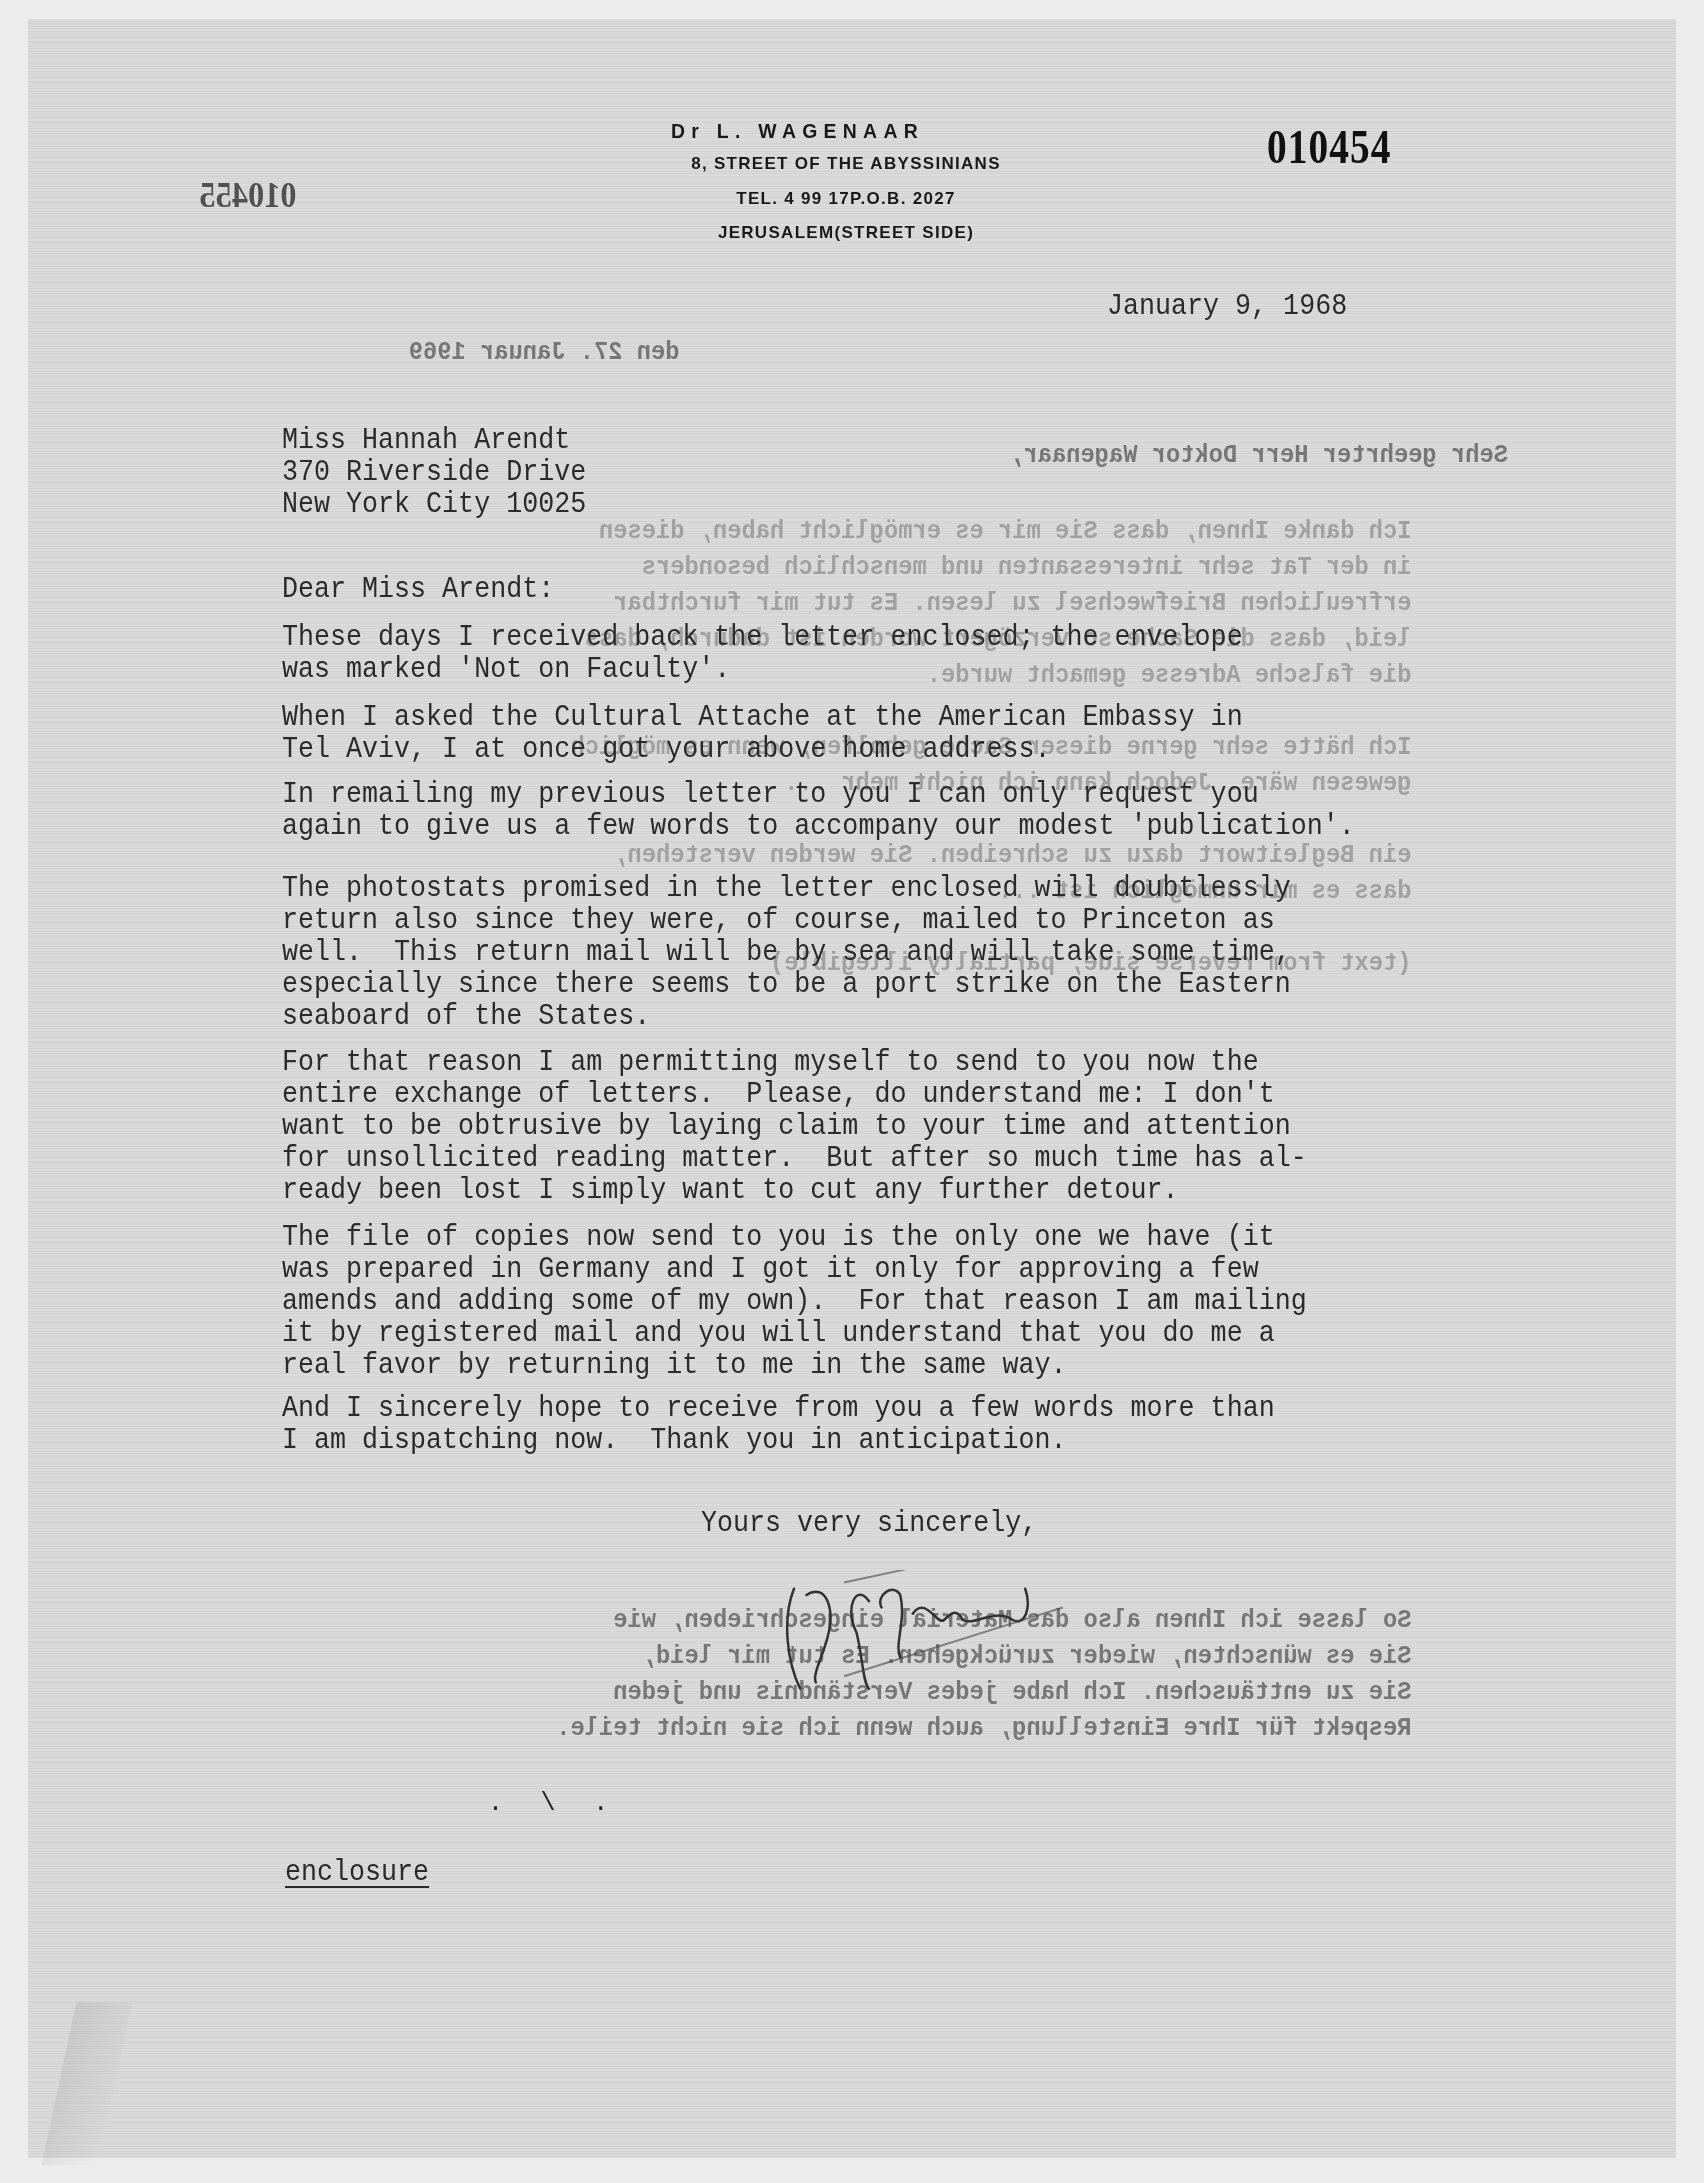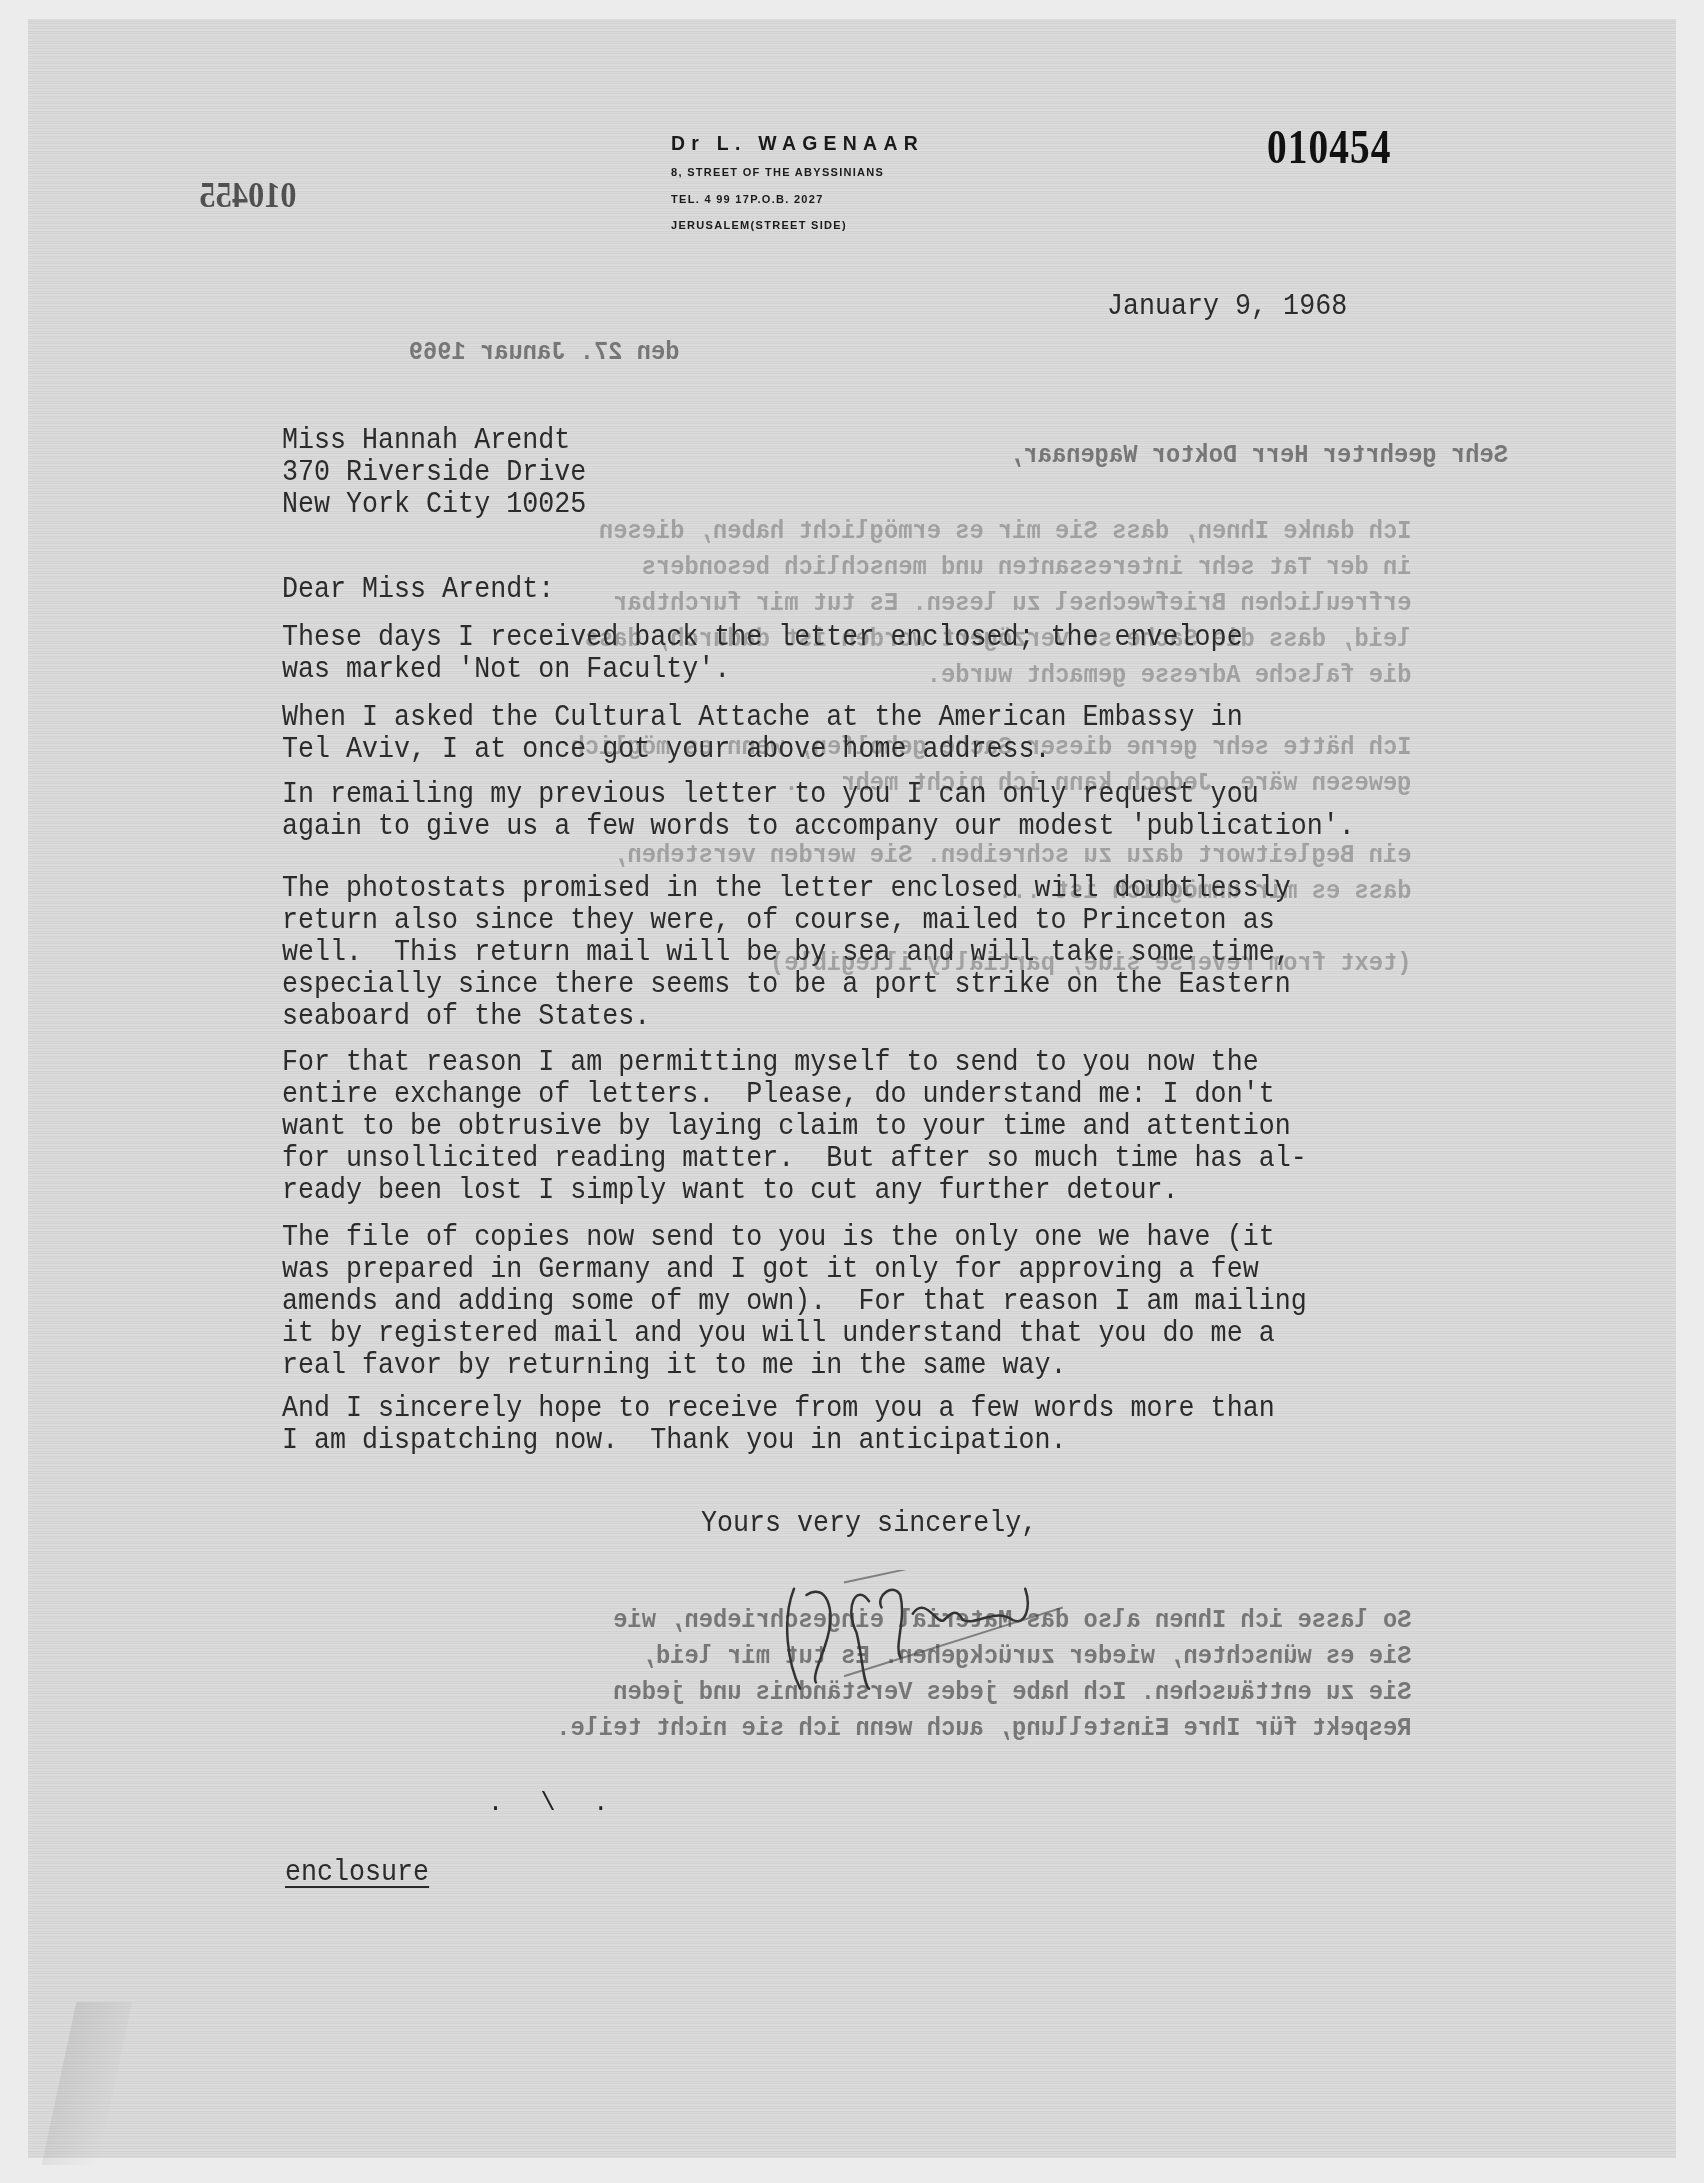--- a/index.html
+++ b/index.html
@@ -13,24 +13,24 @@
     position: absolute; left: 28px; top: 19px; width: 1648px; height: 2139px;
     background: #d9d9d9;
     background-image: repeating-linear-gradient(0deg, rgba(255,255,255,0.06) 0px, rgba(255,255,255,0.06) 1.3px, rgba(0,0,0,0.03) 1.3px, rgba(0,0,0,0.03) 2.5px);
   }
   .fold {
     position: absolute; left: 59px; top: 2002px; width: 56px; height: 163px;
     background: linear-gradient(100deg, rgba(0,0,0,0.08), rgba(0,0,0,0));
     transform: skewX(-12deg);
   }
   
-  .letterhead { position: absolute; left: 671px; top: 132px; width: 350px; color: #1a1a1a;
+  .letterhead { position: absolute; left: 671px; top: 120px; width: 350px; color: #1a1a1a;
     font-family: "Liberation Sans", "DejaVu Sans", sans-serif; font-weight: bold; }
   .lh-name { font-size: 19.4px; letter-spacing: 6.3px; margin-bottom: 11.3px; white-space: nowrap; }
-  .lh-line { font-size: 11px; letter-spacing: 1.3px; margin-bottom: 14.4px; white-space: nowrap; display: flex; justify-content: flex-start; }
+  .lh-line { font-size: 17px; letter-spacing: 1.3px; margin-bottom: 14.4px; white-space: nowrap; display: flex; justify-content: center; }
   .docnum { position: absolute; left: 1267px; top: 119px; font-family: "Liberation Serif", "DejaVu Serif", serif;
     font-weight: bold; font-size: 48px; color: #111; transform: scaleX(0.82); transform-origin: left top; letter-spacing: 1.3px; }
   .docnum-mirror { position: absolute; left: 194px; top: 174px; font-family: "Liberation Serif", serif;
     font-weight: bold; font-size: 36px; color: #3a3a3a; transform: scaleX(-0.9); transform-origin: center; opacity: 0.85; }
 
   
   .typed { position: absolute; color: #2b2b2b; font-size: 29px; line-height: 32px; white-space: pre; letter-spacing: 0px;
     font-family: "Liberation Mono", "DejaVu Sans Mono", monospace; transform: scaleX(0.92); transform-origin: left top; }
   .date { left: 1107px; top: 291px; }
   .addr { left: 282px; top: 425px; }

